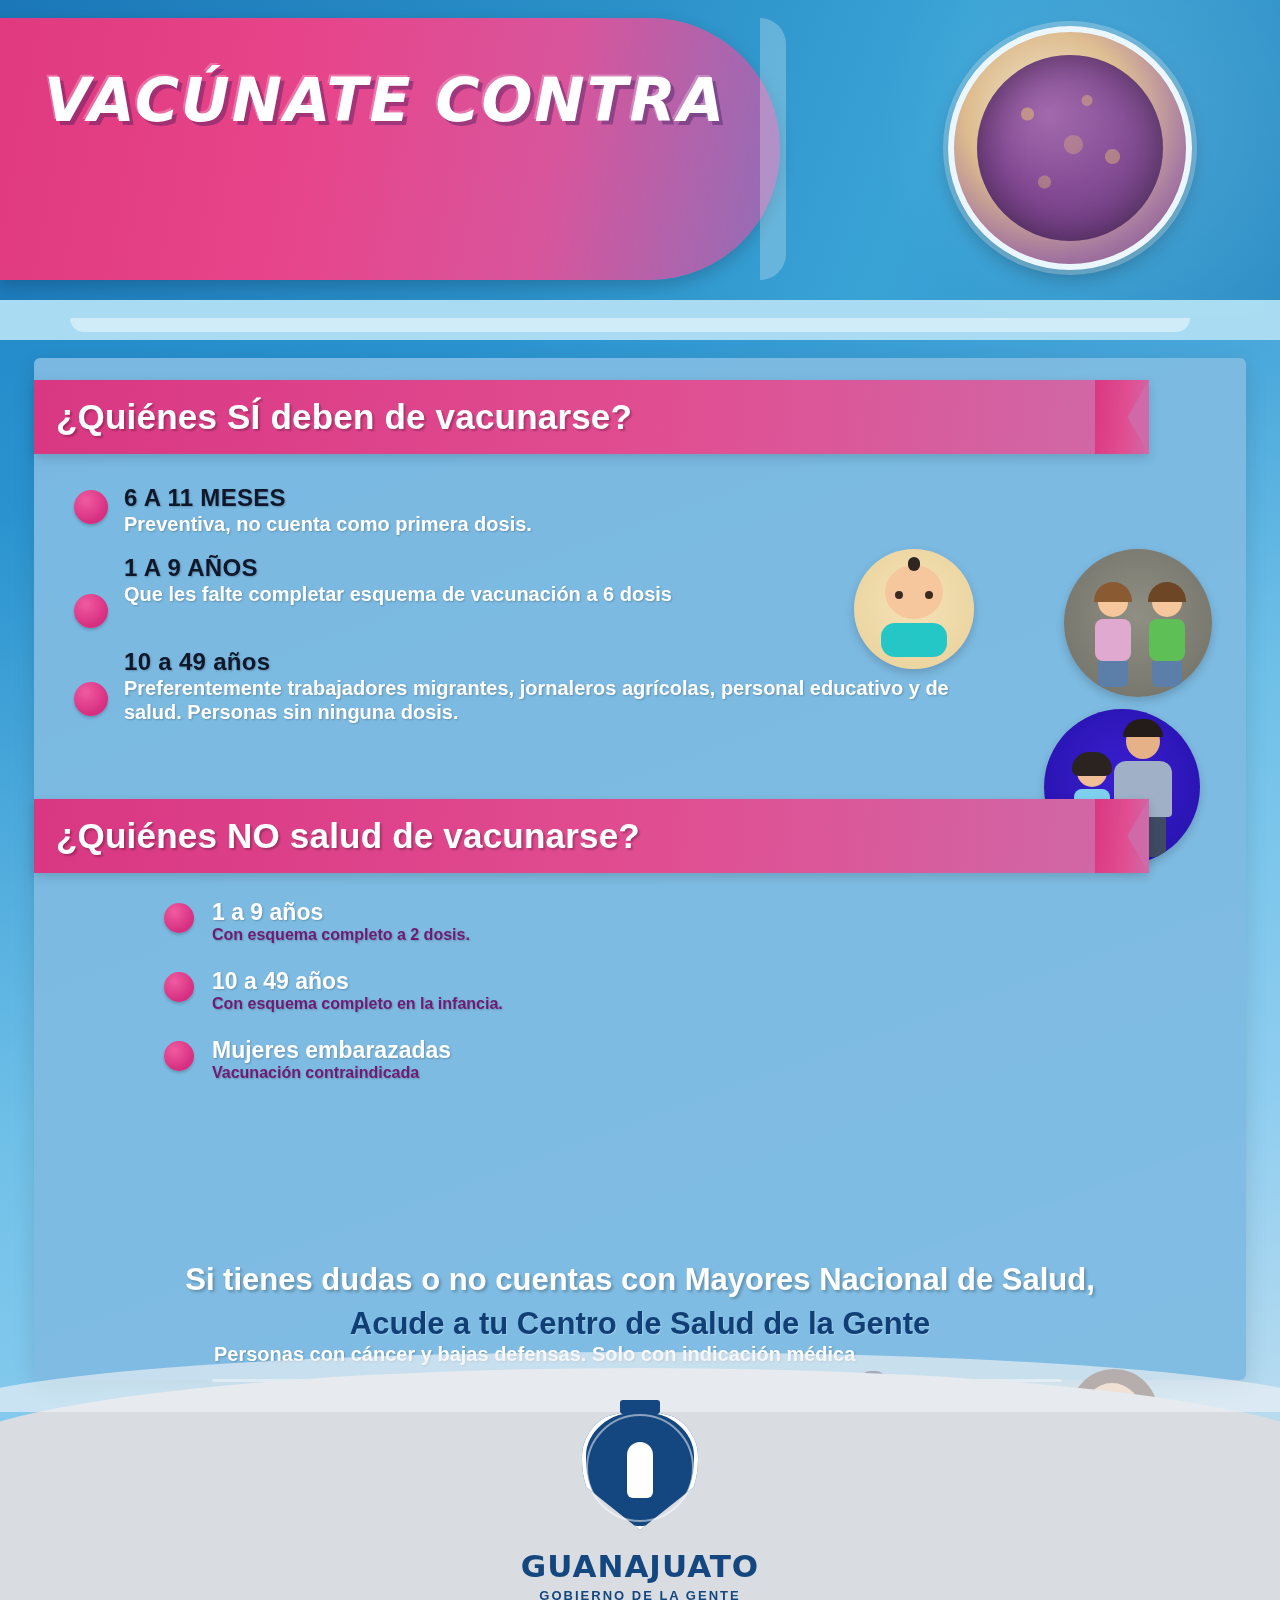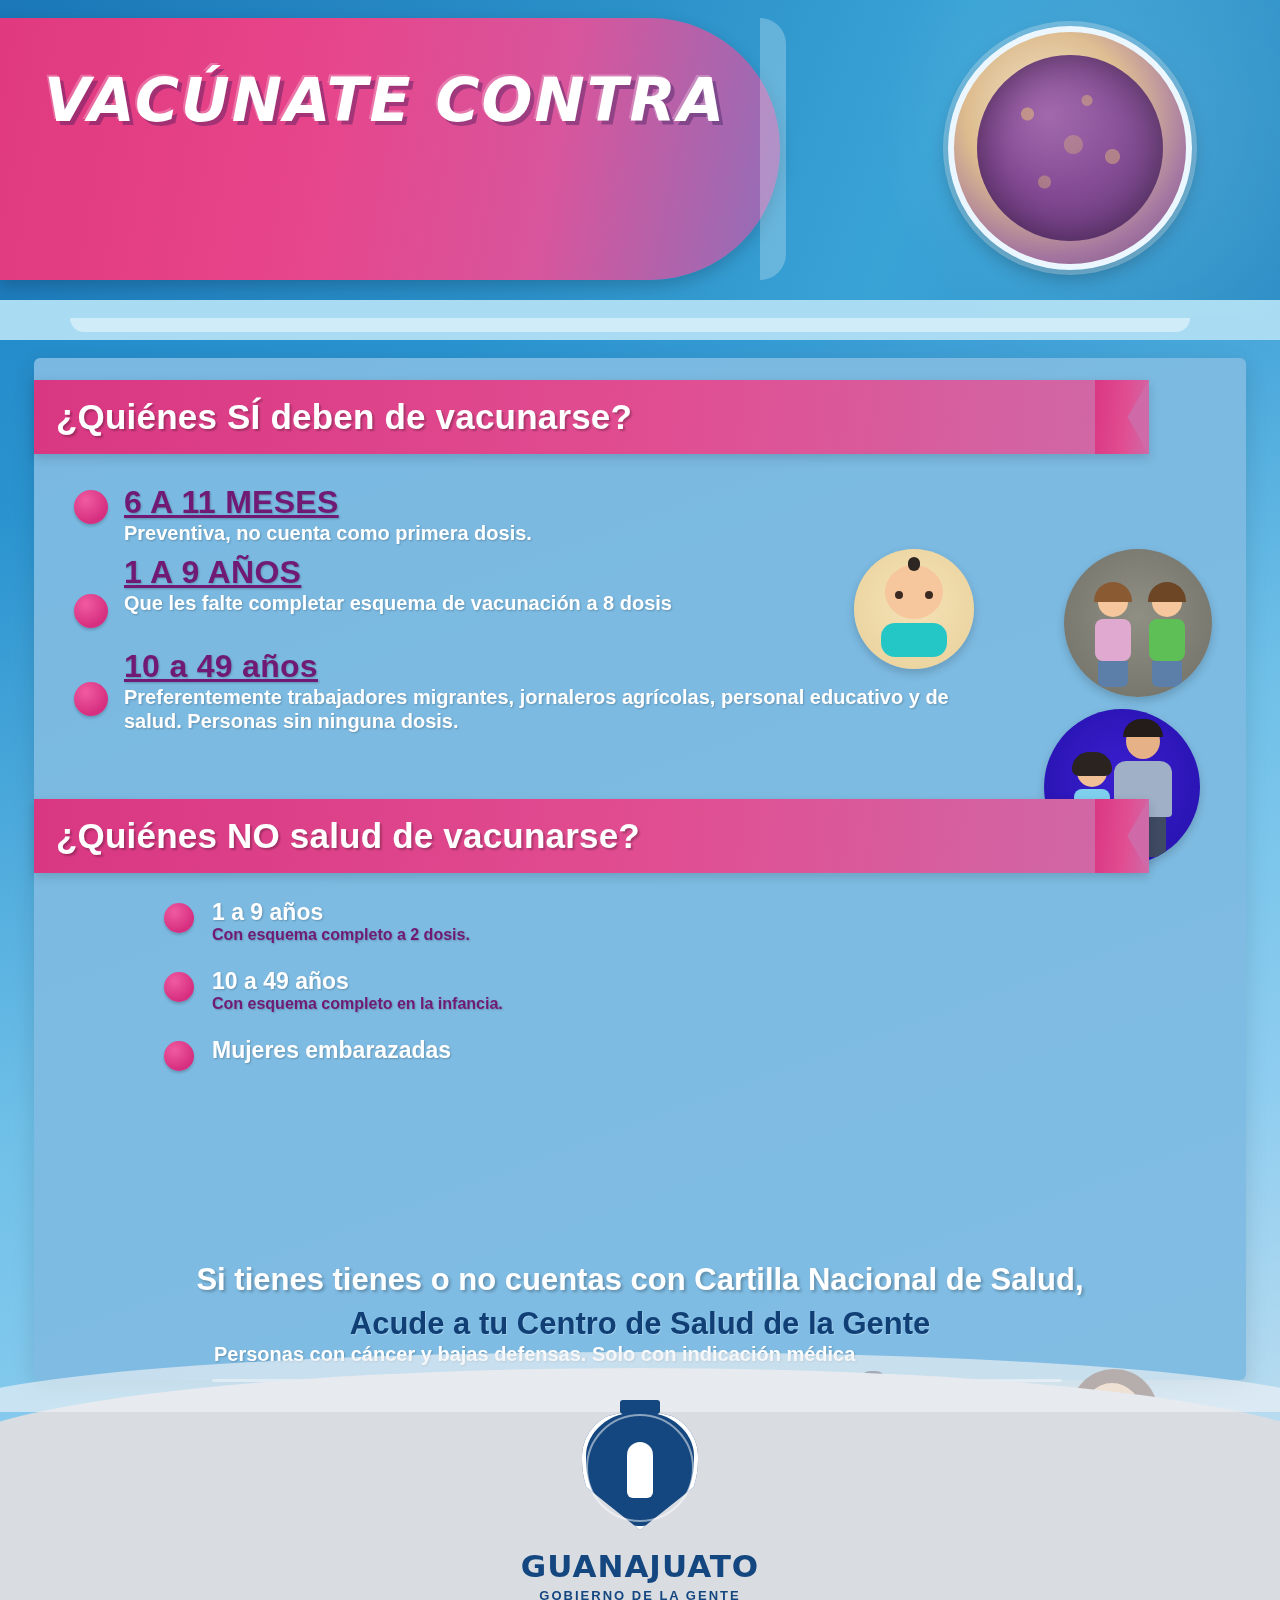--- a/index.html
+++ b/index.html
@@ -120,23 +120,22 @@
 
   .si-body { position: relative; padding: 30px 0 20px 40px; height: 345px; }
   .bullet-row { position: relative; margin-bottom: 4px; }
   .dot {
     position: absolute; left: 0; top: 6px;
     width: 34px; height: 34px; border-radius: 50%;
     background: radial-gradient(circle at 35% 30%, #f05ba0, #d62e80 70%);
     box-shadow: 0 2px 3px rgba(0,0,0,0.2);
   }
   .b-title {
-    color:#701a75; font-size: 32px; font-weight: 700; letter-spacing: .3px;
+    color:#0f172a; font-size: 24px; font-weight: 700; letter-spacing: .3px;
     text-shadow: 1px 1px 2px rgba(0,0,0,0.22);
-    text-decoration: underline;
   }
   .b-sub {
     color:#ffffff; font-size: 20px; font-weight: 700; line-height: 1.22;
     text-shadow: 1px 1px 2px rgba(0,0,0,0.22);
   }
   .si-item { padding-left: 50px; }
 
   
   .circ { position:absolute; border-radius:50%; overflow:hidden; box-shadow:0 4px 10px rgba(0,0,0,0.18); }
   #img-baby { left: 820px; top: 95px; width: 120px; height: 120px; background: radial-gradient(circle at 50% 45%, #f5e2b8, #e8d098); }
@@ -325,21 +324,21 @@
         <div class="si-item">
           <div class="b-title">6 A 11 MESES</div>
           <div class="b-sub">Preventiva, no cuenta como primera dosis.</div>
         </div>
       </div>
 
       <div class="bullet-row" style="height:70px;">
         <div class="dot" style="top:40px;"></div>
         <div class="si-item">
           <div class="b-title">1 A 9 AÑOS</div>
-          <div class="b-sub">Que les falte completar esquema de vacunación a 8 dosis</div>
+          <div class="b-sub">Que les falte completar esquema de vacunación a 6 dosis</div>
         </div>
       </div>
 
       <div class="bullet-row" style="margin-top:24px; width:900px;">
         <div class="dot" style="top:34px;"></div>
         <div class="si-item">
           <div class="b-title">10 a 49 años</div>
           <div class="b-sub">Preferentemente trabajadores migrantes, jornaleros agrícolas, personal educativo y de salud. Personas sin ninguna dosis.</div>
         </div>
       </div>
@@ -403,20 +402,21 @@
 
       <div class="no-row">
         <div class="dot-sm"></div>
         <div class="n-title">10 a 49 años</div>
         <div class="n-sub">Con esquema completo en la infancia.</div>
       </div>
 
       <div class="no-row">
         <div class="dot-sm"></div>
         <div class="n-title">Mujeres embarazadas</div>
+        <div class="n-sub">Vacunación contraindicada</div>
       </div>
 
 
       <div class="note">Personas con cáncer y bajas defensas. Solo con indicación médica</div>
       <div class="divider"></div>
 
       <div id="img-doctor">
         <div class="doc-bun"></div>
         <div class="doc-hair"></div>
         <div class="doc-head"></div>
@@ -434,21 +434,21 @@
         <div class="pg-face"></div>
         <div class="pg-top"></div>
         <div class="pg-belly"></div>
         <div class="pg-pants"></div>
 
       </div>
     </div>
   </div>
 
   <div class="cta">
-    <div class="l1">Si tienes tienes o no cuentas con Cartilla Nacional de Salud,</div>
+    <div class="l1">Si tienes dudas o no cuentas con Mayores Nacional de Salud,</div>
     <div class="l2">Acude a tu Centro de Salud de la Gente</div>
   </div>
 
   <div class="footer-curve"></div>
   <div class="footer">
     <div class="crest">
       <div class="shield"></div>
       <div class="ringtext"></div>
       <div class="crown"></div>
       <div class="figure"></div>

